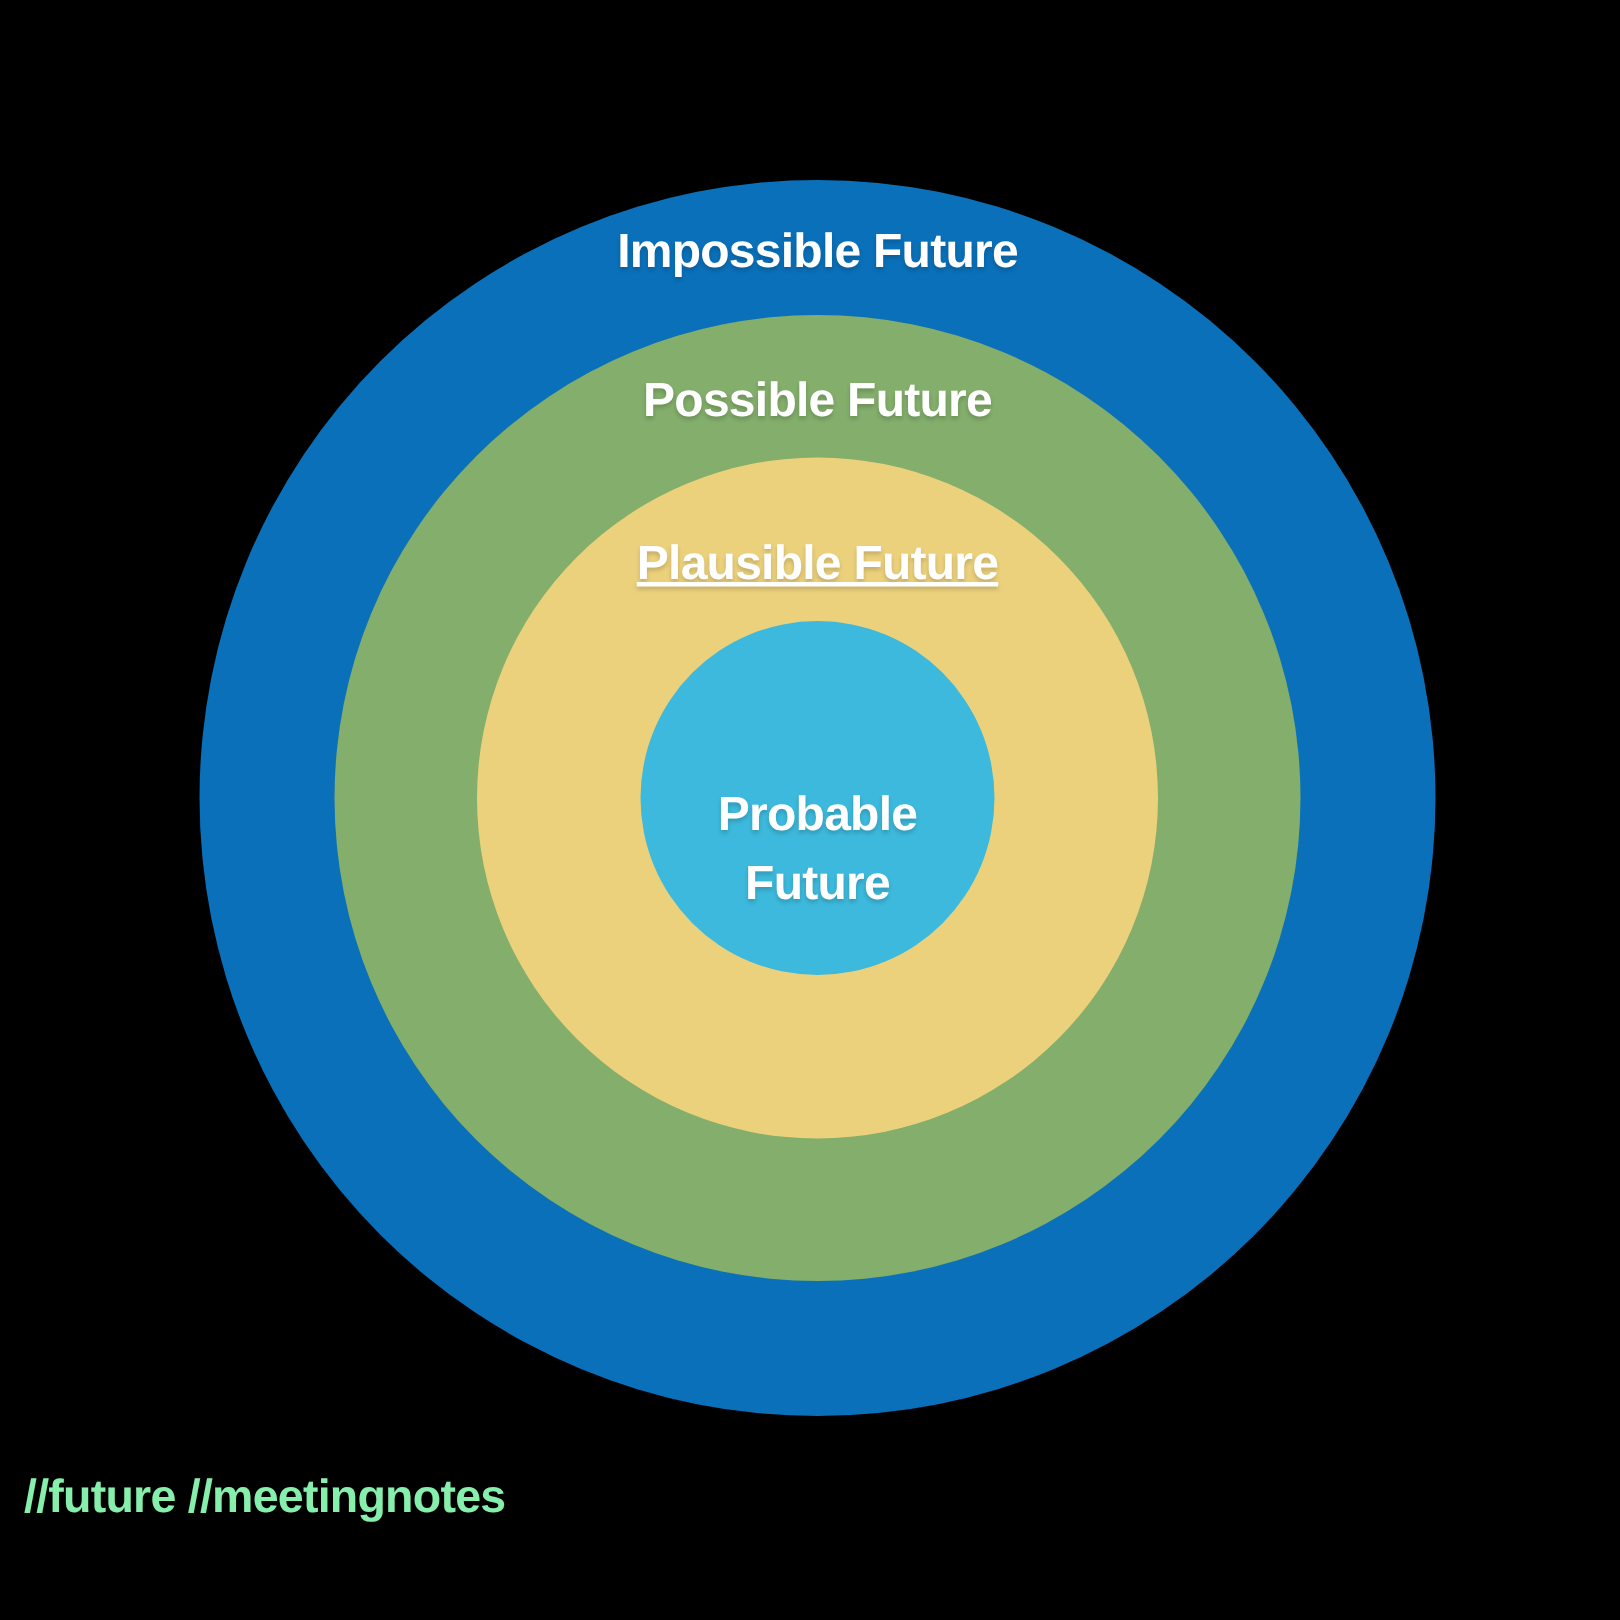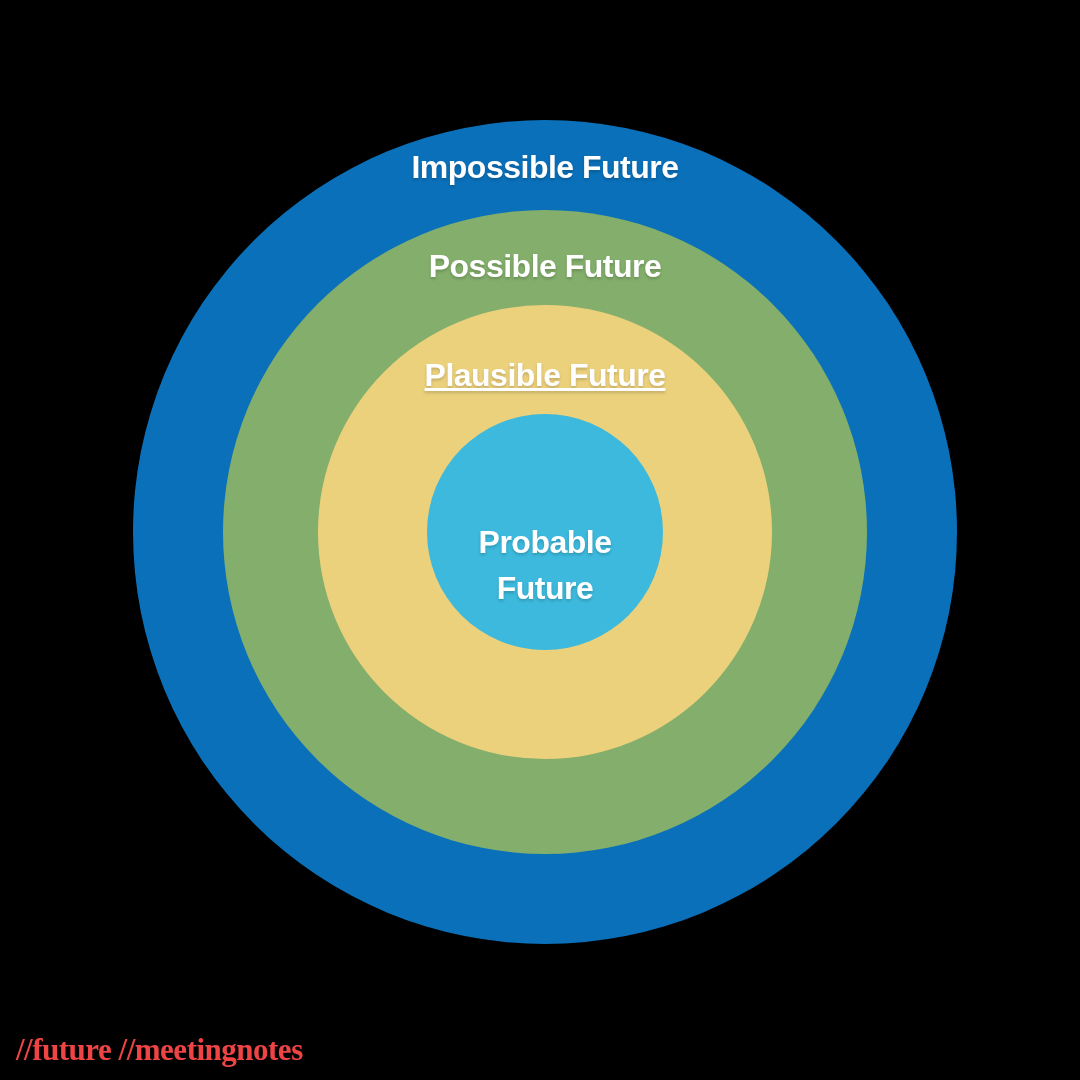--- a/index.html
+++ b/index.html
@@ -44,28 +44,27 @@
   .label-probable {
     top: 475px;
     width: 230px;
     white-space: normal;
     line-height: 46px;
     margin-top: 44px;
   }
   .footer {
     position: absolute;
     left: 16px;
-    top: 1032px;
-    color: #ef4444;
+    top: 980px;
+    color: #86efac;
     font-weight: bold;
     font-size: 31px;
     line-height: 36px;
     letter-spacing: -0.5px;
     white-space: nowrap;
-    font-family: Liberation Serif, serif;
   }
 </style>
 </head>
 <body>
 
 <div class="stage">
 
   <div class="circle ring-0" style="background: rgb(10, 112, 185);"></div>
 
   <div class="circle ring-1" style="background: rgb(131, 174, 107);"></div>

